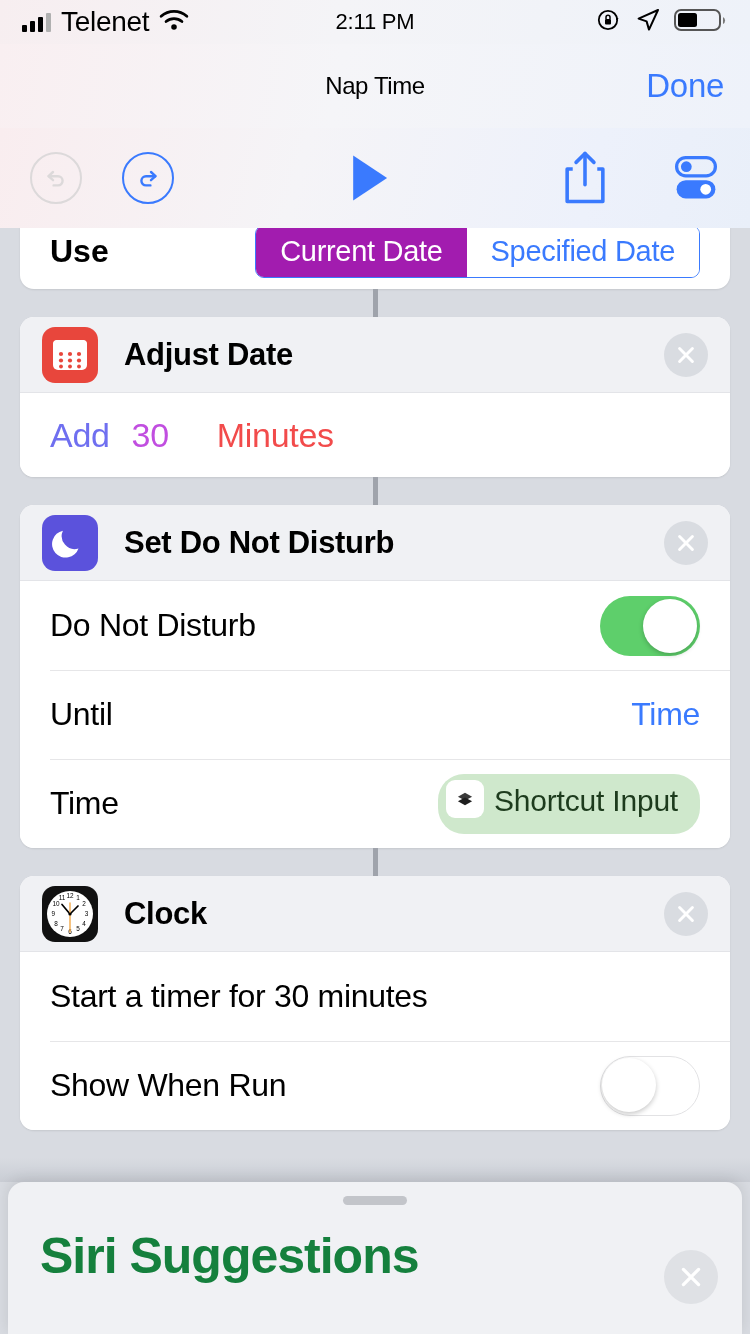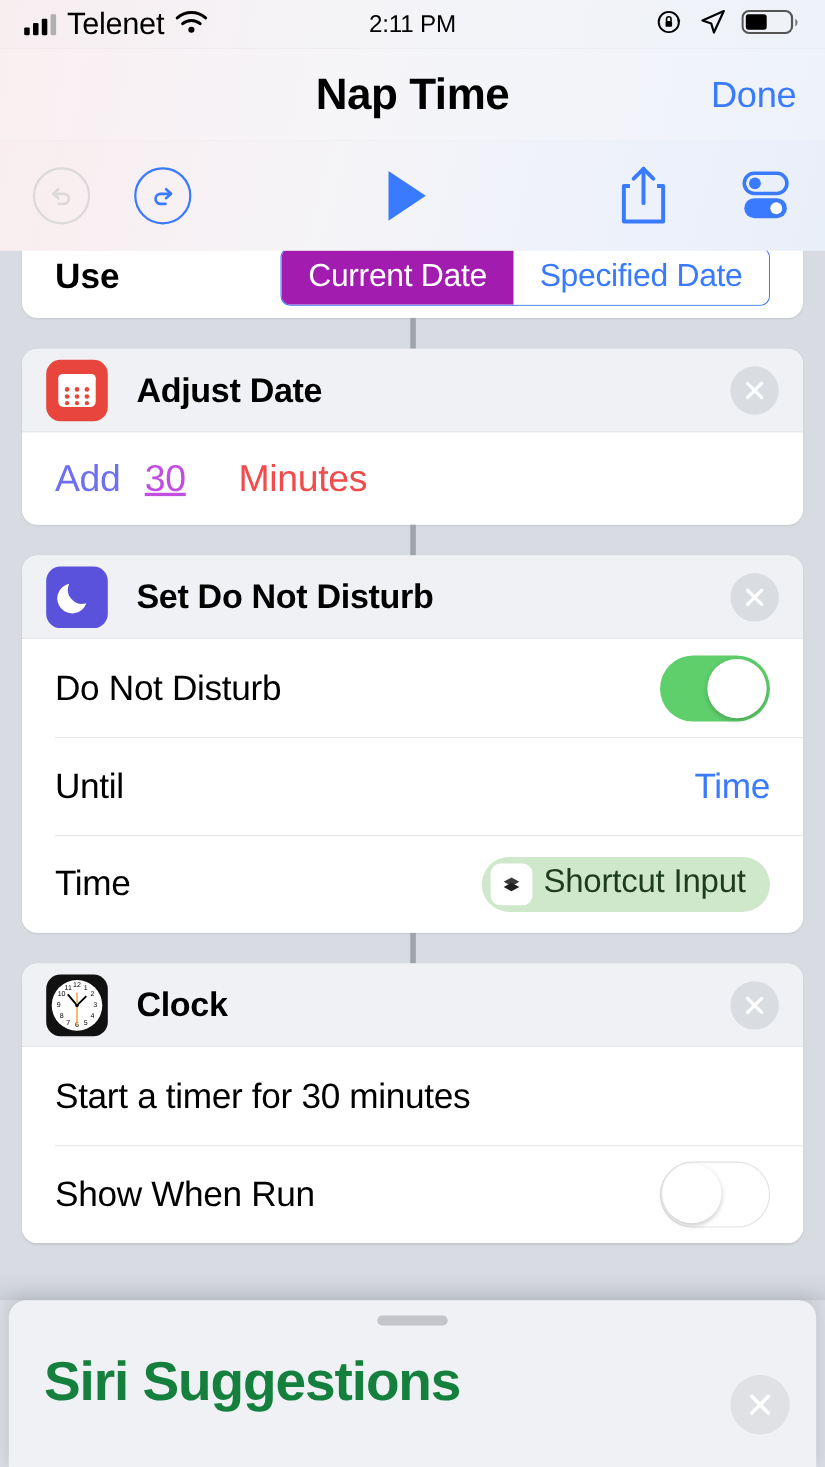--- a/index.html
+++ b/index.html
@@ -27,21 +27,21 @@
   .bars i { display:block; width:5px; background:#000; border-radius:1px; }
   .bars i:nth-child(1){height:7px;} .bars i:nth-child(2){height:11px;}
   .bars i:nth-child(3){height:15px;} .bars i:nth-child(4){height:19px; background:#b0b0b0;}
 
   
   .navbar {
     position:absolute; top:44px; left:0; width:750px; height:84px; z-index:38;
     background: linear-gradient(100deg,#f9eff1 0%, #f5f5f8 45%, #eef2fa 100%);
     display:flex; align-items:center; justify-content:center;
   }
-  .nav-title { font-size:40px; font-weight:bold; color:#000; letter-spacing:-0.4px;}
+  .nav-title { font-size:24px; font-weight:normal; color:#000; letter-spacing:-0.4px;}
   .nav-done { position:absolute; right:26px; top:50%; transform:translateY(-50%);
     font-size:33px; color:#3a7afe; letter-spacing:-0.3px;}
 
   
   .toolbar {
     position:absolute; top:128px; left:0; width:750px; height:100px; z-index:37;
     background: linear-gradient(105deg,#f9edef 0%, #f5f4f7 40%, #edf1fb 78%, #e9eff9 100%);
     display:flex; align-items:center;
   }
   .tb-btn { display:flex; align-items:center; justify-content:center; }
@@ -82,29 +82,29 @@
   .toggle.on { background:#5ecf6b; }
   .toggle.off { background:#fff; border:1.5px solid #e2e2e4; }
   .toggle .knob { position:absolute; top:3px; width:54px; height:54px; border-radius:50%; background:#fff;
     box-shadow:0 2px 5px rgba(0,0,0,0.22); }
   .toggle.on .knob { right:3px; }
   .toggle.off .knob { left:1px; top:1.5px; }
 
   .blue-val { font-size:32px; color:#3a7afe; letter-spacing:-0.3px;}
 
   
-  .pill { display:inline-flex; align-items:flex-start; gap:10px; background:#cfe8cc;
-    border-radius:26px; padding:6px 22px 6px 8px; }
+  .pill { display:inline-flex; align-items:flex-end; gap:10px; background:#cfe8cc;
+    border-radius:26px; padding:6px 22px 16px 8px; }
   .pill-ico { width:38px; height:38px; border-radius:9px; background:#fff; display:flex; align-items:center; justify-content:center;}
   .pill-text { font-size:30px; color:#1d3b1d; letter-spacing:-0.2px;}
 
   
   .params { display:flex; align-items:center; padding:0 30px; min-height:84px; background:#fff; gap:22px;}
   .p-add { font-size:34px; color:#6f6ff0; letter-spacing:-0.3px;}
-  .p-num { font-size:34px; color:#c14ee0; letter-spacing:-0.3px;text-decoration:underline;}
+  .p-num { font-size:34px; color:#c14ee0; letter-spacing:-0.3px;}
   .p-unit { font-size:34px; color:#f24b4b; letter-spacing:-0.3px; margin-left:26px;}
 
   
   .card-top { margin:0 20px; background:#fff; border-radius:14px; overflow:hidden;
               box-shadow:0 1px 2px rgba(0,0,0,0.09); }
   .seg-row { display:flex; align-items:center; justify-content:space-between; padding:0 30px; height:75px; }
   .seg-label { font-size:32px; font-weight:bold; color:#000; }
   .seg { display:flex; border:1.5px solid #3a7afe; border-radius:9px; overflow:hidden; }
   .seg-item { font-size:29px; padding:9px 24px; letter-spacing:-0.3px; }
   .seg-item.sel { background:#a21caf; color:#fff; }

